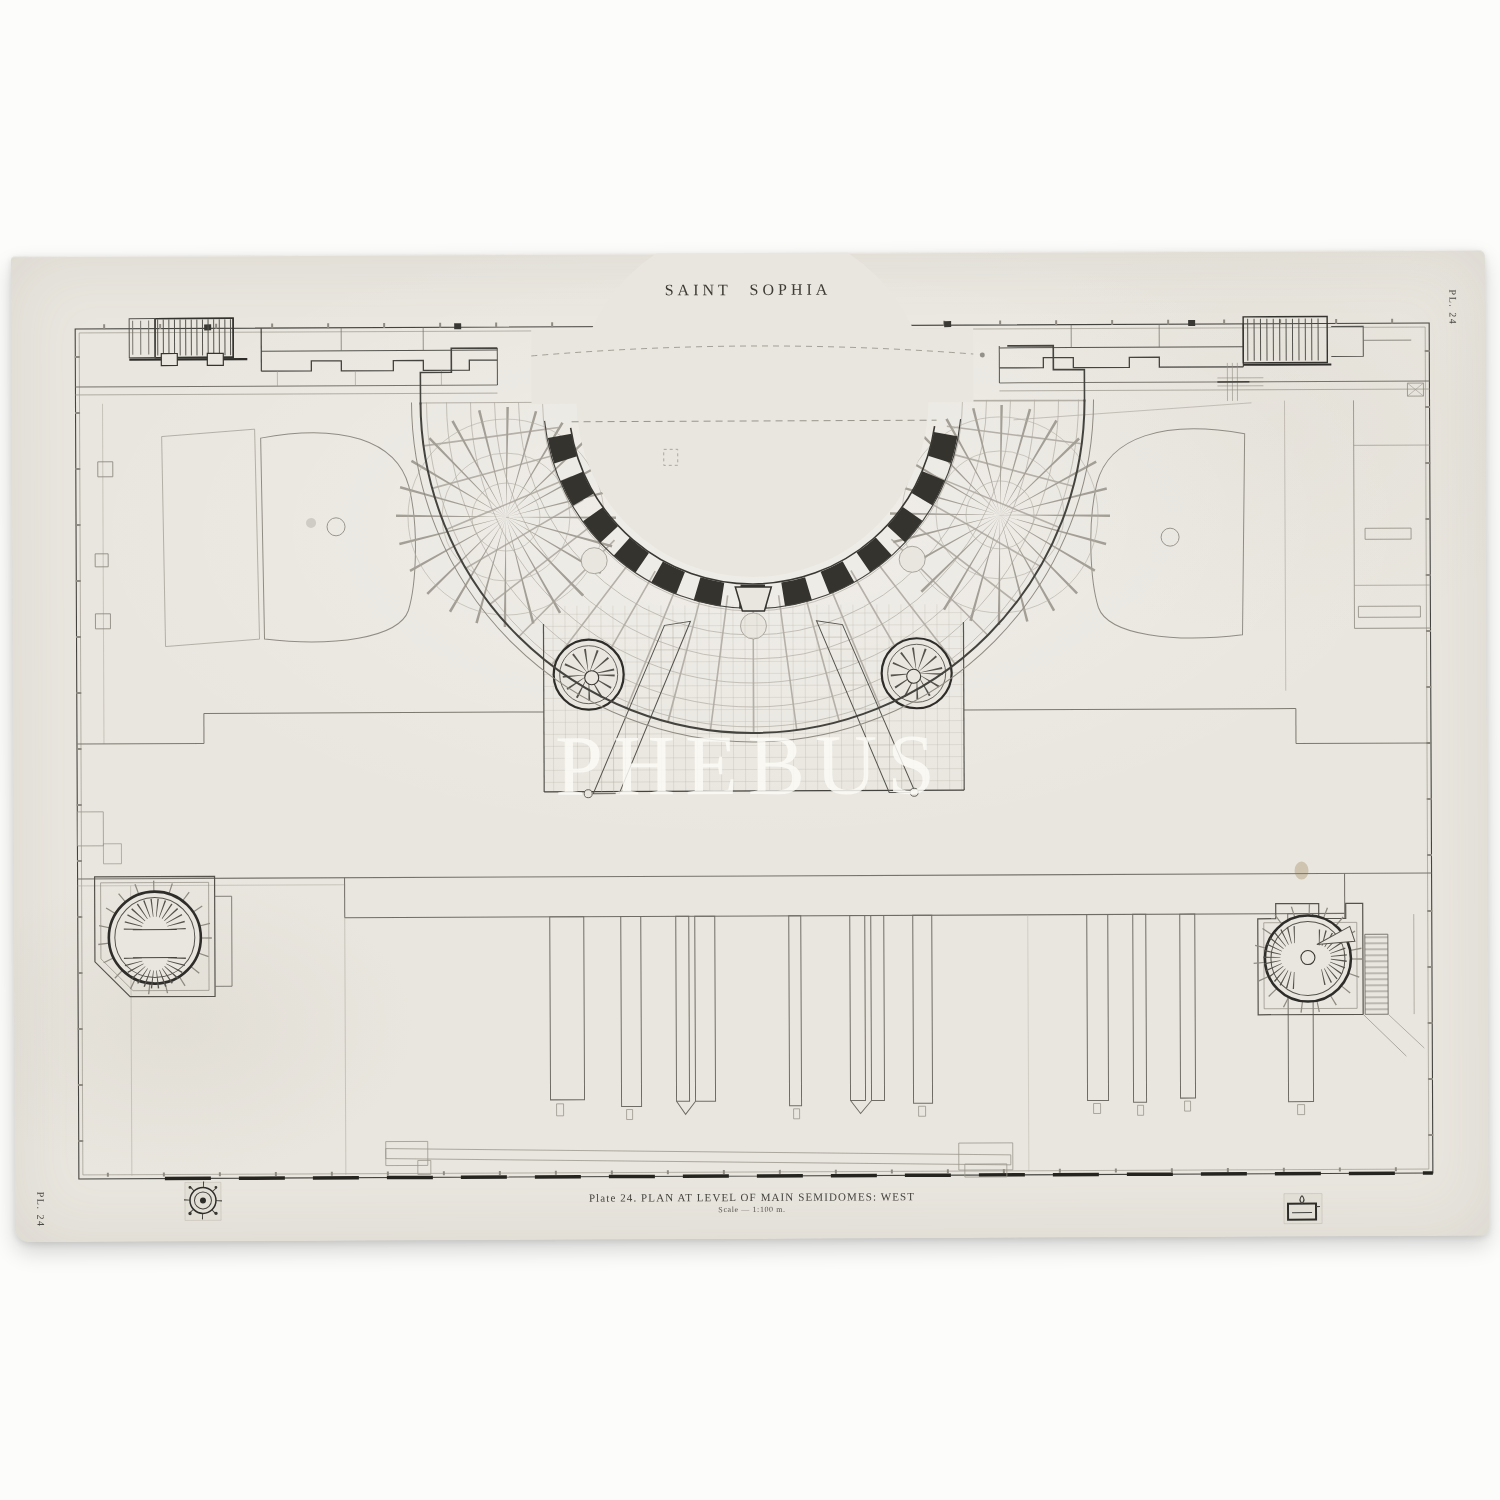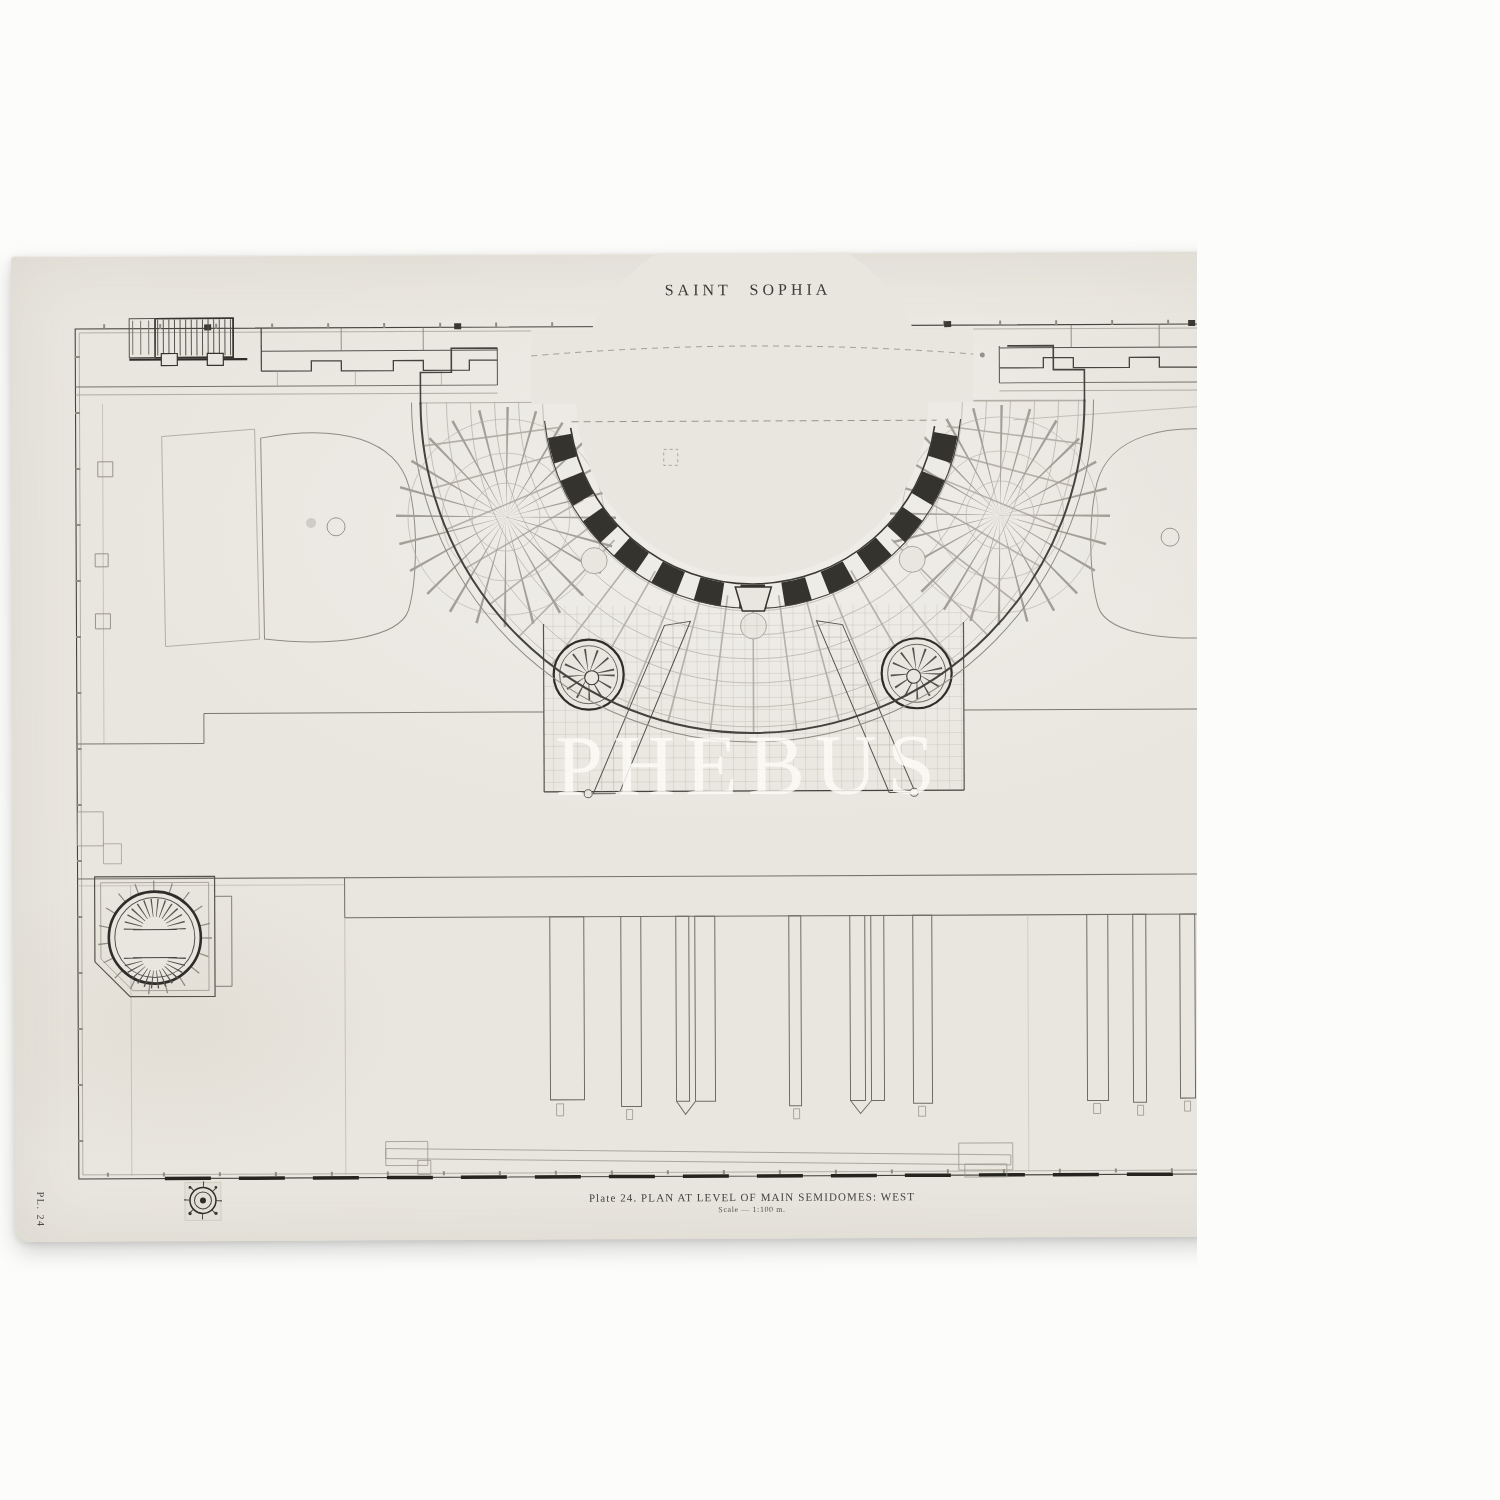--- a/index.html
+++ b/index.html
@@ -1,16 +1,16 @@
 <!DOCTYPE html>
 <html><head>
 <meta charset="utf-8">
 <style>
   html,body{margin:0;padding:0;background:#fcfcfb;}
-  .stage{position:relative;width:1197px;height:1500px;background:#fcfcfb;overflow:hidden;
+  .stage{position:relative;width:1500px;height:1500px;background:#fcfcfb;overflow:hidden;
          font-family:"Liberation Serif", serif;}
   .sheet{position:absolute;left:13px;top:253px;width:1474px;height:986px;
          background:
            radial-gradient(1100px 520px at 50% 28%, rgba(255,255,255,.30), transparent 62%),
            radial-gradient(340px 220px at 11% 78%, rgba(188,182,166,.16), transparent 70%),
            radial-gradient(420px 300px at 86% 18%, rgba(198,193,180,.13), transparent 70%),
            #e9e6df;
          border-radius:4px 6px 8px 14px;
          box-shadow: inset 0 0 70px rgba(120,114,98,.12), inset 0 1px 0 rgba(255,255,255,.55),
                      0 10px 22px rgba(0,0,0,.16), 0 2px 6px rgba(0,0,0,.10);

